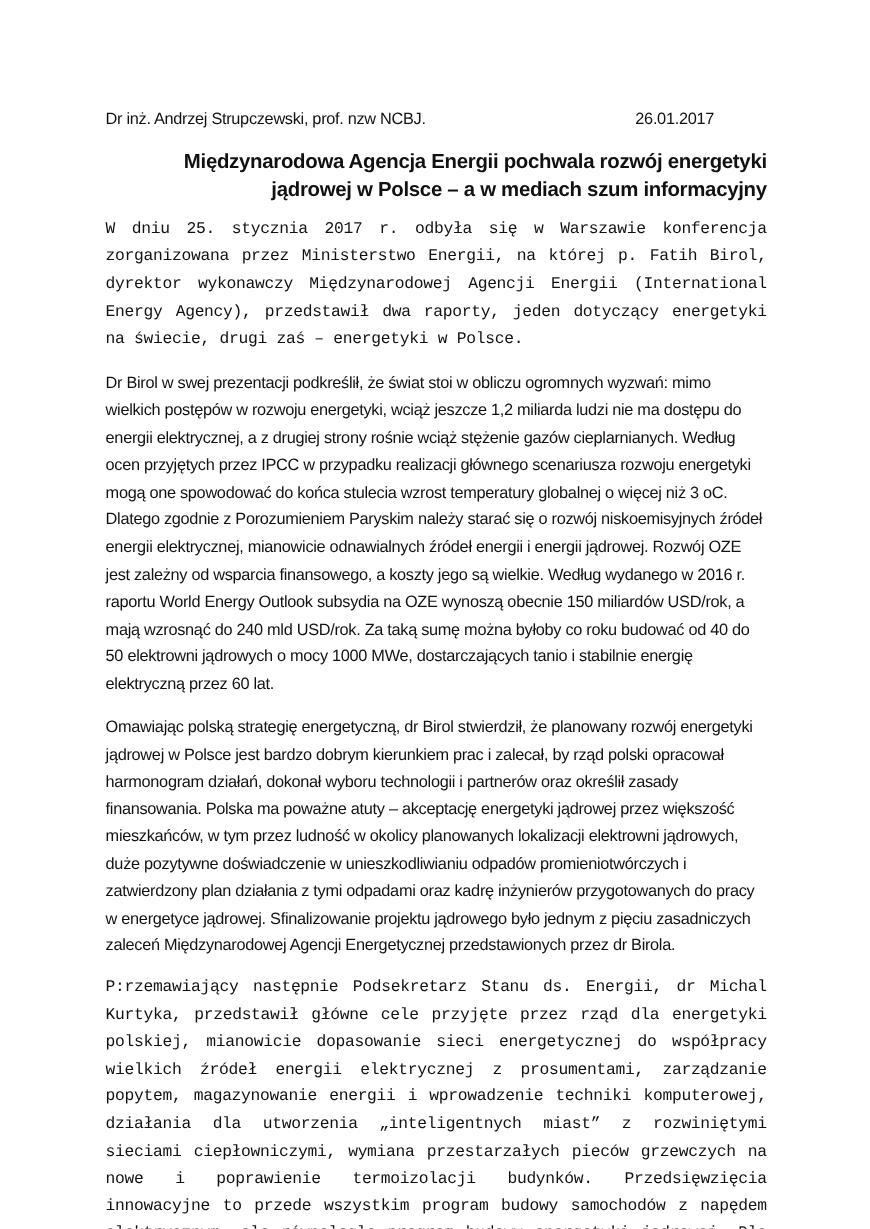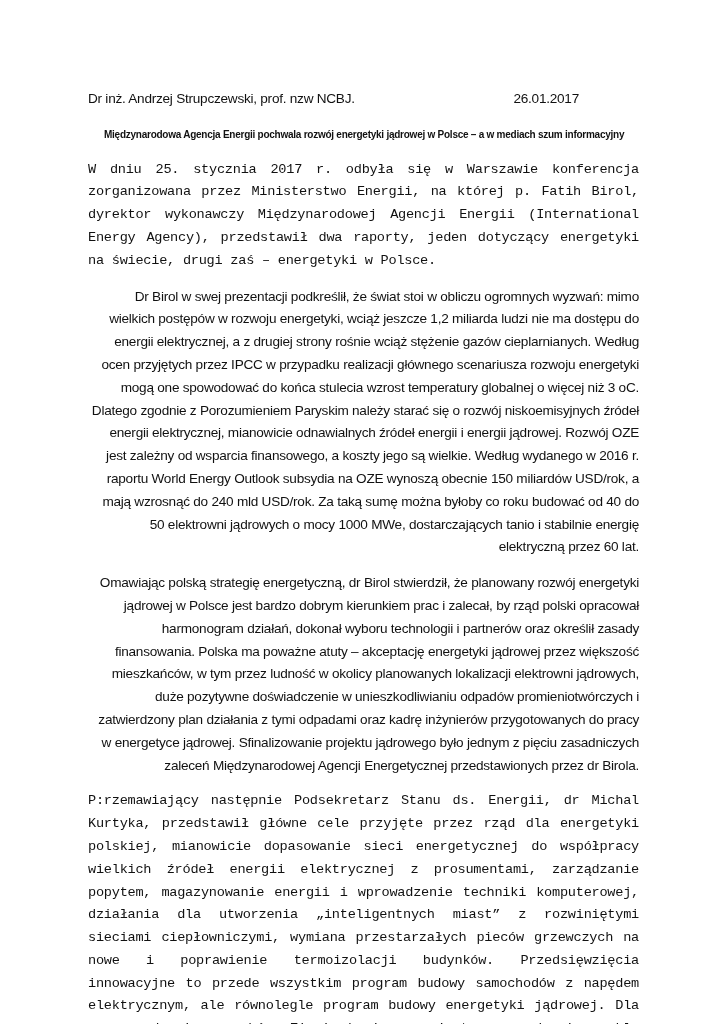--- a/index.html
+++ b/index.html
@@ -4,23 +4,23 @@
 <style>
   html, body { margin: 0; padding: 0; background: #ffffff; }
   body { width: 725px; height: 1024px; position: relative; overflow: hidden; }
   .page {
     position: absolute; left: 88px; top: 88px; width: 551px;
     font-family: "Liberation Sans", sans-serif;
     font-size: 13.6px; color: #111111; line-height: 22.8px;
     letter-spacing: -0.25px;
   }
   .header-line { display: flex; justify-content: space-between; margin: 0 0 13px 0; }
-  .header-line .date { margin-right: 60px; }
-  h1 { font-size: 10px; font-weight: bold; margin: 0 0 12px 16px; line-height: 22.8px; }
-  p { margin: 0 0 13px 0; text-align: right; }
+  .header-line .date { margin-right: 44px; }
+  h1 { font-size: 17px; font-weight: bold; margin: 0 0 12px 16px; line-height: 22.8px; text-align: right; }
+  p { margin: 0 0 13px 0; }
   p.just { text-align: justify; font-family: Liberation Mono, monospace; }
 </style>
 </head>
 <body>
 
 <div class="page">
   <div class="header-line">
     <span>Dr inż. Andrzej Strupczewski, prof. nzw NCBJ.</span>
     <span class="date">26.01.2017</span>
   </div>

